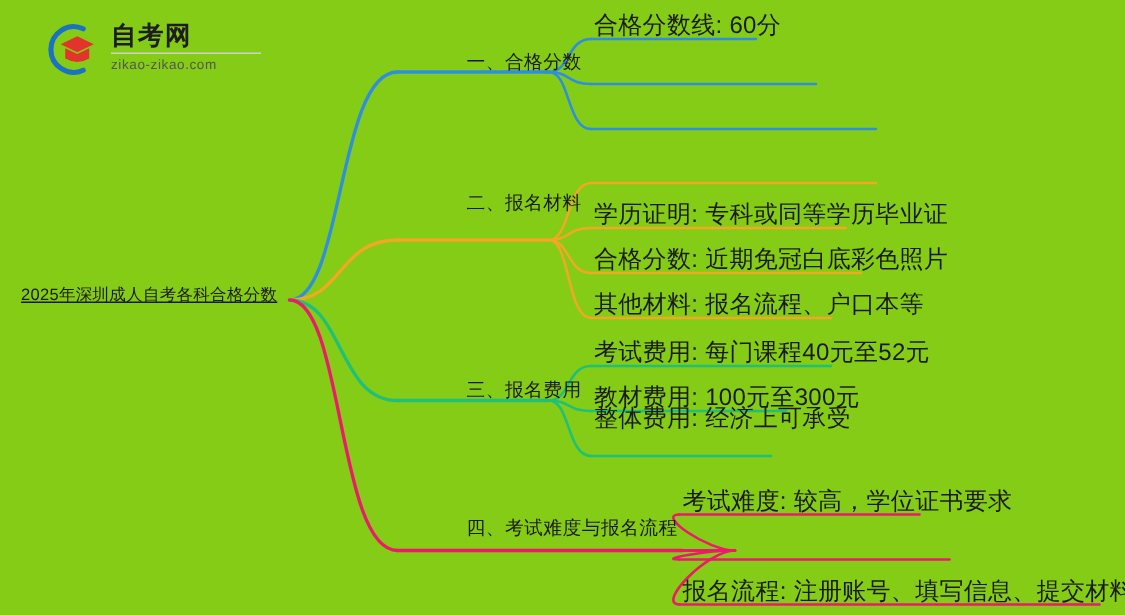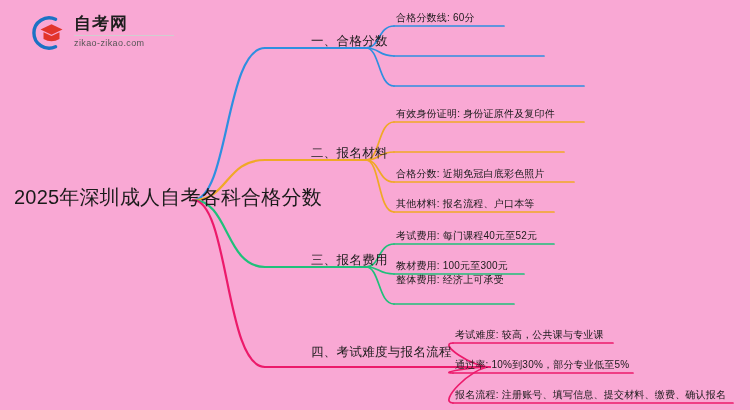--- a/index.html
+++ b/index.html
@@ -4,21 +4,21 @@
 <style>
   html, body {
     margin: 0;
     padding: 0;
     background: #ffffff;
   }
   #canvas {
     position: relative;
     width: 750px;
     height: 410px;
-    background: #f9a8d4;
+    background: #84cc16;
     font-family: "Liberation Sans", "DejaVu Sans", sans-serif;
     overflow: hidden;
   }
   #wires {
     position: absolute;
     left: 0;
     top: 0;
     width: 750px;
     height: 410px;
     pointer-events: none;
@@ -70,32 +70,33 @@
   }
 
   
   .node {
     position: absolute;
     white-space: nowrap;
     color: #1a1a1a;
     line-height: 16px;
   }
   .node-root {
-    font-size: 20px;
+    font-size: 11px;
     left: 14px;
     top: 189px;
     letter-spacing: 0.2px;
+    text-decoration: underline;
   }
   .node-branch {
     font-size: 12.5px;
     letter-spacing: 0.3px;
     margin-left: 46px;
   }
   .node-leaf {
-    font-size: 10px;
+    font-size: 16px;
     letter-spacing: 0.2px;
   }
 </style>
 </head>
 <body>
 
 <div id="canvas">
 
   <svg id="wires" viewBox="0 0 750 410">
       <path d="M 193 200 C 229 200, 225 48, 265 48" fill="none" stroke="#2E8FE0" stroke-width="2.2" stroke-linecap="round"></path>
@@ -147,28 +148,27 @@
     <div class="logo-text-cn">自考网</div>
     <div class="logo-rule"></div>
     <div class="logo-text-url">zikao-zikao.com</div>
   </div>
 
   <div class="node node-root">2025年深圳成人自考各科合格分数</div>
 
   <div class="node node-branch" style="left:265px; top:33px;">一、合格分数</div>
   <div class="node node-leaf" style="left:396px; top:10px;">合格分数线: 60分</div>
 
-  <div class="node node-branch" style="left:265px; top:145px;">二、报名材料</div>
-  <div class="node node-leaf" style="left:396px; top:106px;">有效身份证明: 身份证原件及复印件</div>
+  <div class="node node-branch" style="left:265px; top:127px;">二、报名材料</div>
+  <div class="node node-leaf" style="left:396px; top:136px;">学历证明: 专科或同等学历毕业证</div>
   <div class="node node-leaf" style="left:396px; top:166px;">合格分数: 近期免冠白底彩色照片</div>
   <div class="node node-leaf" style="left:396px; top:196px;">其他材料: 报名流程、户口本等</div>
 
   <div class="node node-branch" style="left:265px; top:252px;">三、报名费用</div>
   <div class="node node-leaf" style="left:396px; top:228px;">考试费用: 每门课程40元至52元</div>
   <div class="node node-leaf" style="left:396px; top:258px;">教材费用: 100元至300元</div>
   <div class="node node-leaf" style="left:396px; top:272px;">整体费用: 经济上可承受</div>
 
   <div class="node node-branch" style="left:265px; top:344px;text-align:center;">四、考试难度与报名流程</div>
-  <div class="node node-leaf" style="left:455px; top:327px;">考试难度: 较高，公共课与专业课</div>
-  <div class="node node-leaf" style="left:455px; top:357px;">通过率: 10%到30%，部分专业低至5%</div>
+  <div class="node node-leaf" style="left:455px; top:327px;">考试难度: 较高，学位证书要求</div>
   <div class="node node-leaf" style="left:455px; top:387px;">报名流程: 注册账号、填写信息、提交材料、缴费、确认报名</div>
 
 </div>
 
 </body></html>

